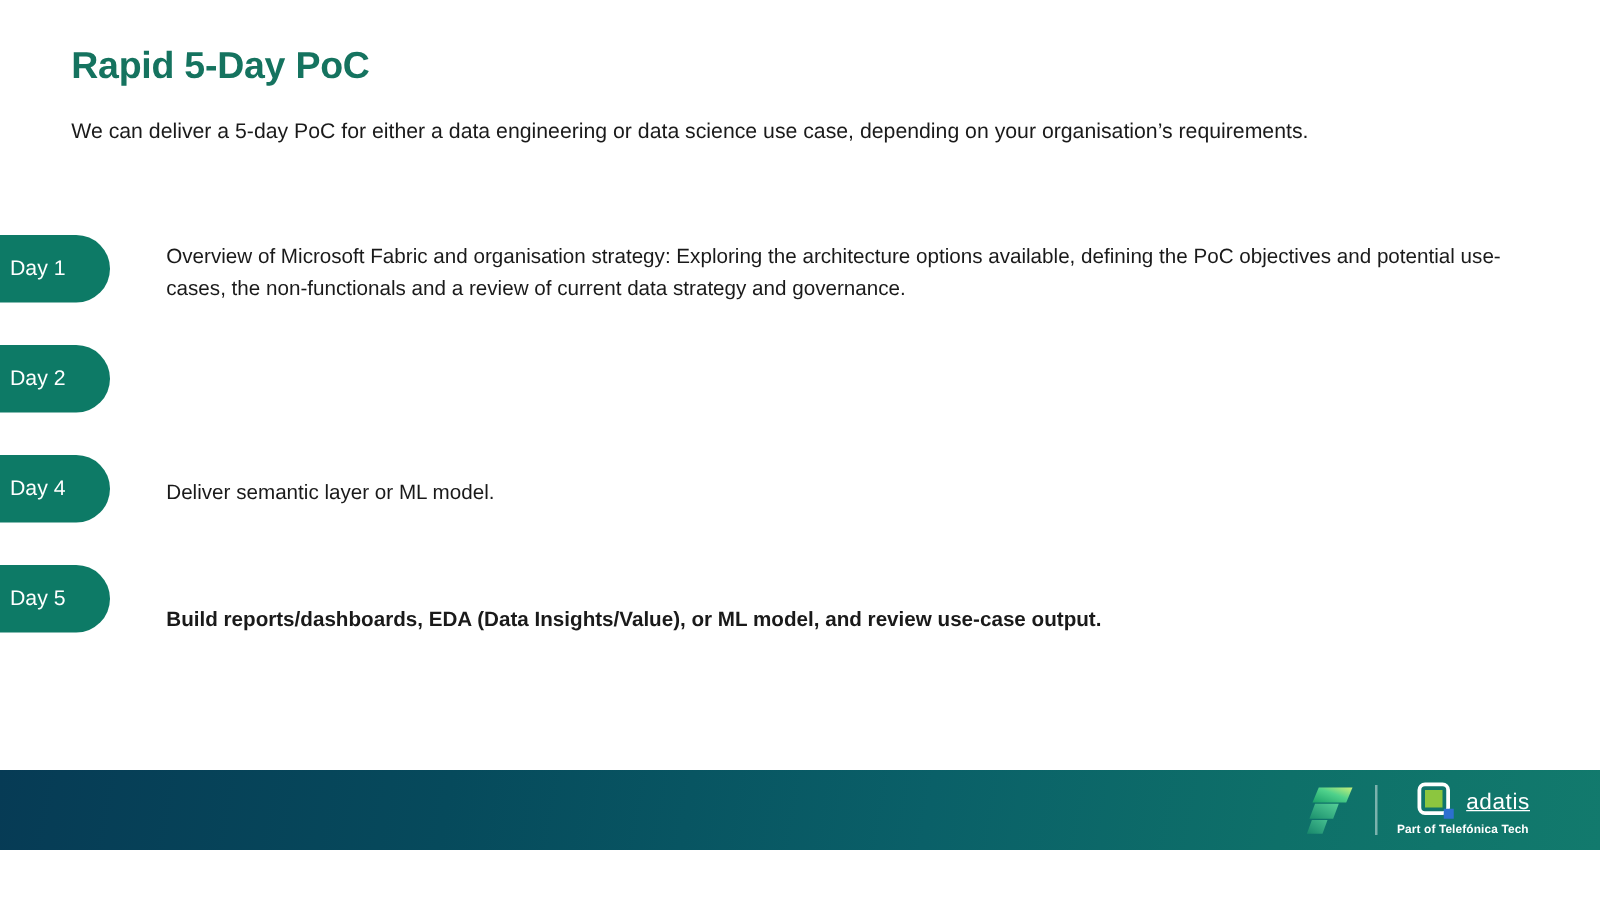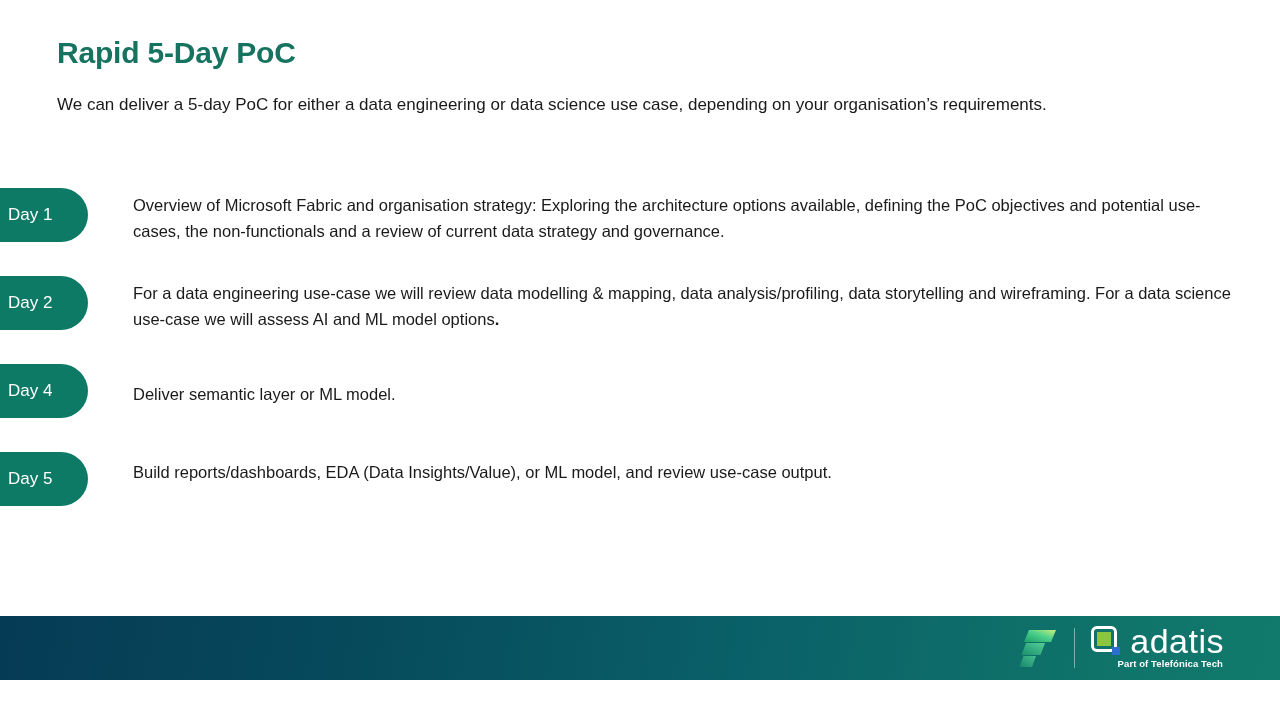--- a/index.html
+++ b/index.html
@@ -75,21 +75,21 @@
     line-height: 26px;
     color: #1a1a1a;
   }
   .row-text .emph { font-weight: bold; }
 
   
   .row.r1 .row-text { top: 4px; }
   .row.r2 .row-text { top: 4px; }
   .row.r3 .row-text { top: 17px; }
   .row.r4 .row-text { top: 17px; }
-  .row.r5 .row-text { top: 7px; }
+  .row.r5 .row-text { top: 31px; font-weight: bold; }
 
   
   .footer {
     position: absolute;
     left: 0;
     bottom: 0;
     width: 1280px;
     height: 64px;
     background: linear-gradient(100deg, #063b55 0%, #064a5c 28%, #0a6068 58%, #0e7069 80%, #127a6d 100%);
     display: flex;
@@ -138,24 +138,25 @@
     background: #8cc63f;
   }
   .adatis-mark .dot {
     position: absolute;
     right: 1px; bottom: 1px;
     width: 8px; height: 8px;
     background: #2d6fd0;
   }
   .adatis-word {
     color: #ffffff;
-    font-size: 34px;
+    font-size: 18px;
     line-height: 28px;
     letter-spacing: 0.5px;
     font-weight: normal;
+    text-decoration: underline;
   }
   .adatis-tagline {
     color: #ffffff;
     font-size: 9.5px;
     font-weight: bold;
     line-height: 12px;
     margin-top: 2px;
     margin-right: 1px;
     letter-spacing: 0.1px;
   }
@@ -176,23 +177,20 @@
         <span class="pill-label">Day 1</span>
       </div>
       <div class="row-text">
         <span>Overview of Microsoft Fabric and organisation strategy: Exploring the architecture options available, defining the PoC objectives and potential use-cases, the non-functionals and a review of current data strategy and governance.</span><span class="emph"></span>
       </div>
     </div>
 
     <div class="row r2">
       <div class="pill">
         <span class="pill-label">Day 2</span>
-      </div>
-      <div class="row-text">
-        <span>For a data engineering use-case we will review data modelling &amp; mapping, data analysis/profiling, data storytelling and wireframing. For a data science use-case we will assess AI and ML model options</span><span class="emph">.</span>
       </div>
     </div>
 
 
     <div class="row r4">
       <div class="pill">
         <span class="pill-label">Day 4</span>
       </div>
       <div class="row-text">
         <span>Deliver semantic layer or ML model.</span><span class="emph"></span>

